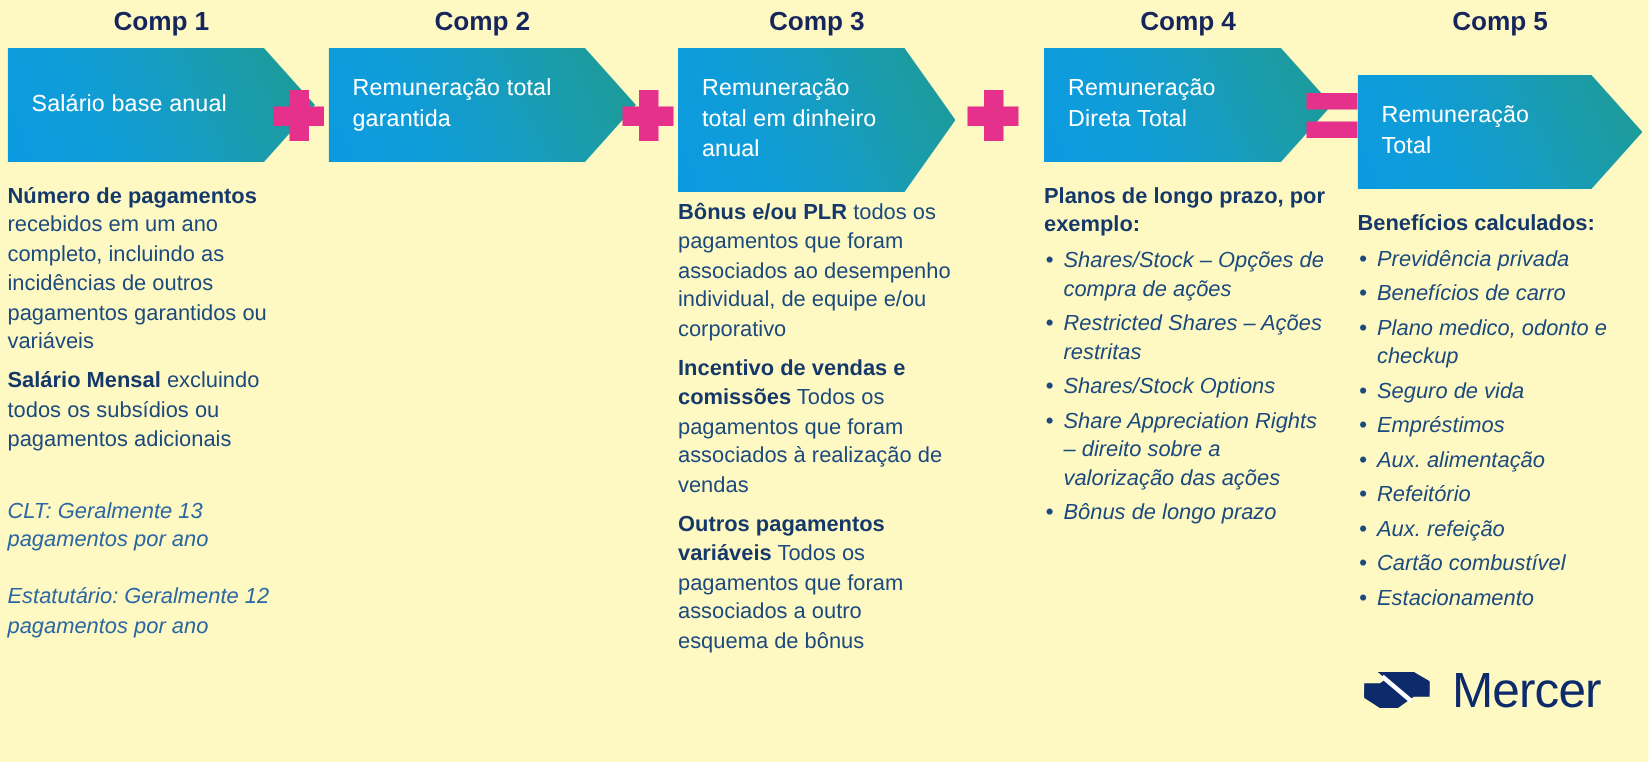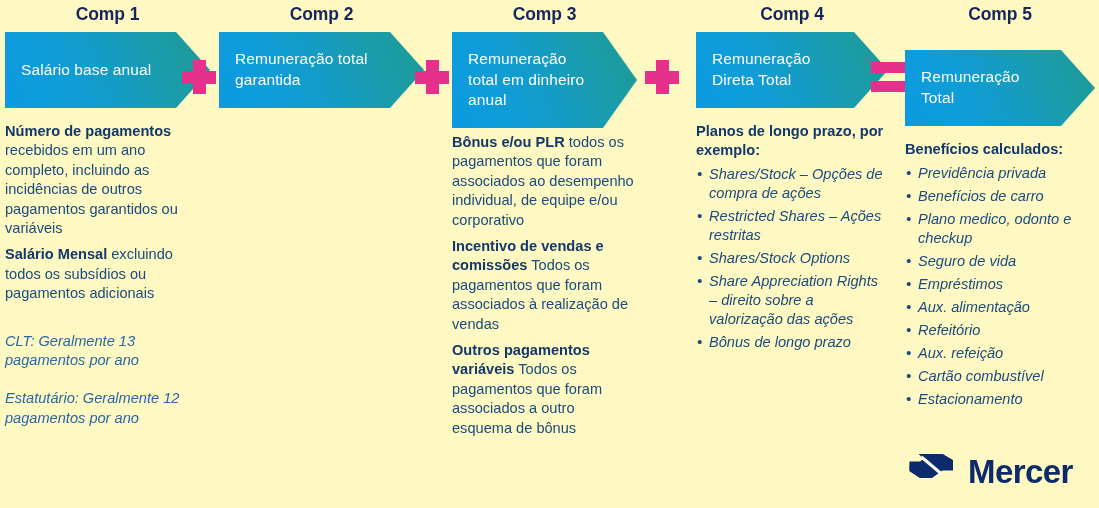--- a/index.html
+++ b/index.html
@@ -156,25 +156,24 @@
     position: absolute;
     left: 908px;
     top: 443px;
     display: flex;
     align-items: center;
     gap: 12px;
   }
   #logo .mark { width: 48px; height: 30px; display: block; }
   #logo .word {
     font-size: 33px;
-    font-weight: bold;
+    font-weight: normal;
     color: #0d2a6b;
     letter-spacing: -0.6px;
     line-height: 1;
-    margin-top: 12px;
   }
 </style>
 </head>
 <body>
 
 <div id="board">
 
   <div class="column" style="left:5px; width:205px;">
     <div class="col-title">Comp 1</div>
     <div class="arrow-wrap" style="margin-top:2px;">

